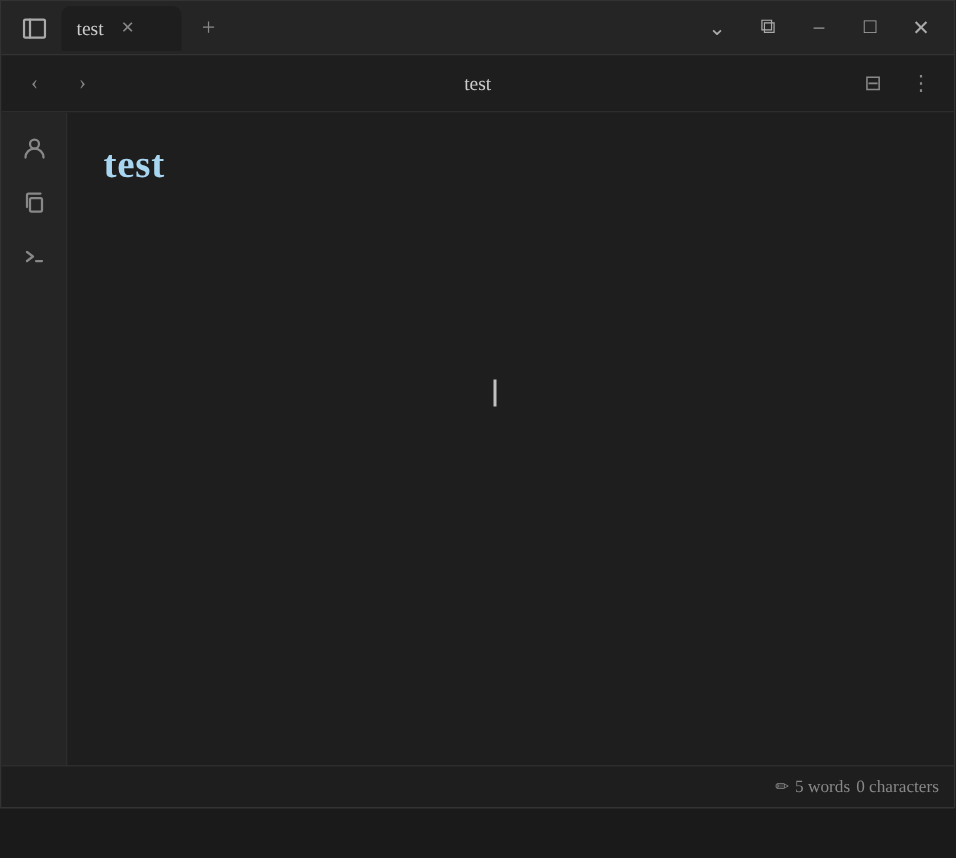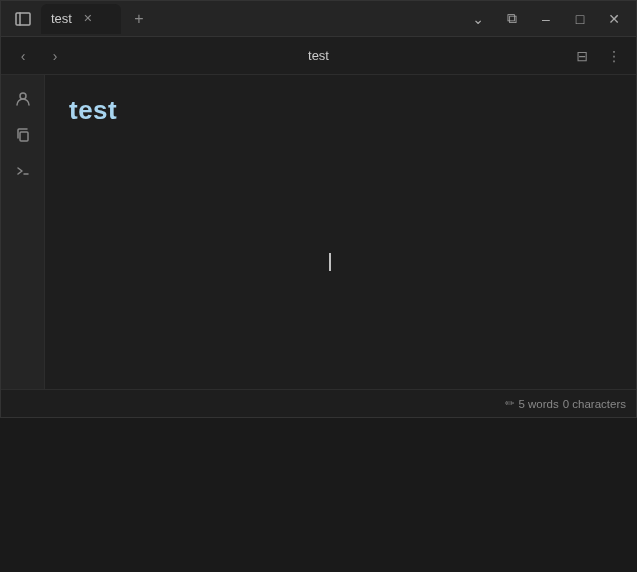--- a/index.html
+++ b/index.html
@@ -12,25 +12,26 @@
       background: #1a1a1a;
       font-family: -apple-system, BlinkMacSystemFont, 'Segoe UI', sans-serif;
       width: 637px;
       height: 572px;
       overflow: hidden;
       color: #ccc;
     }
 
     .window {
       width: 637px;
-      height: 418px;
+      height: 539px;
       background: #1e1e1e;
       display: flex;
       flex-direction: column;
       border: 1px solid #333;
+      font-family: Liberation Serif, serif;
     }
 
     
     .tab-bar {
       display: flex;
       align-items: center;
       background: #252525;
       height: 36px;
       padding: 0 8px;
       gap: 4px;

